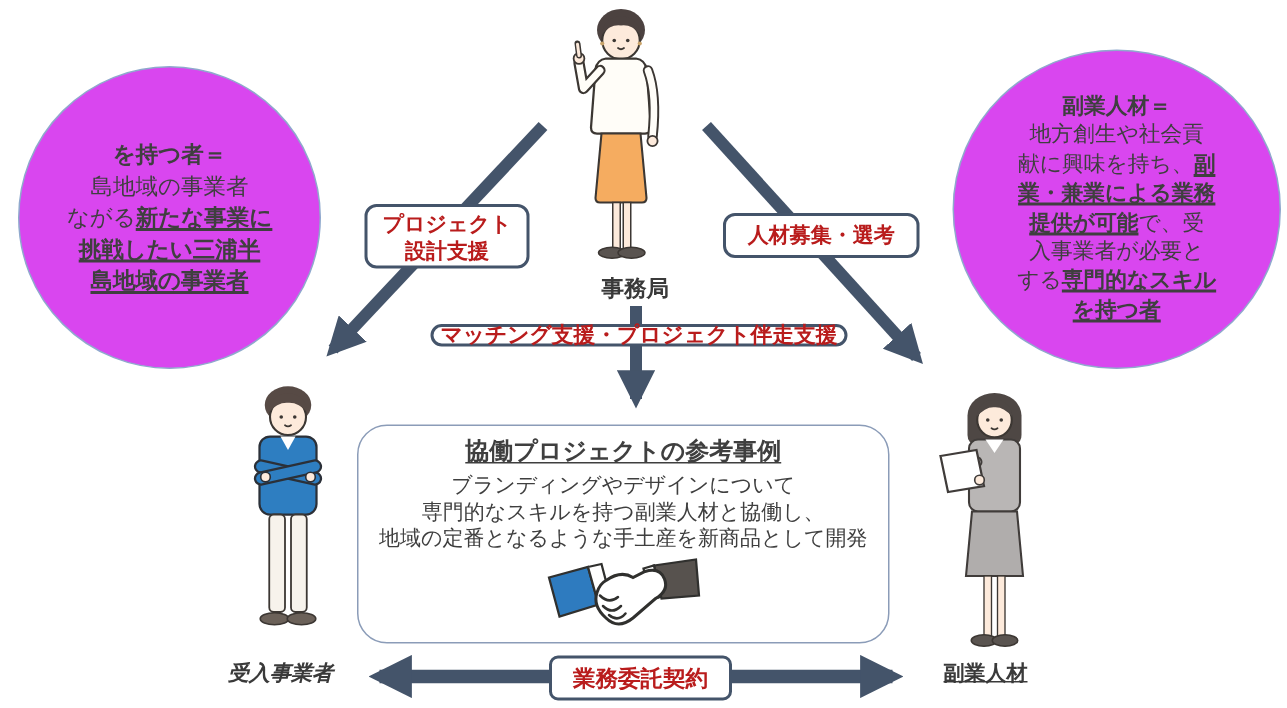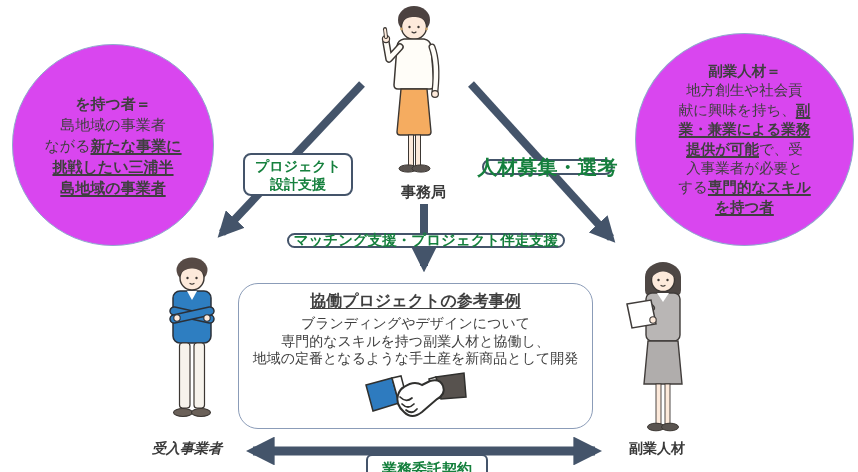--- a/index.html
+++ b/index.html
@@ -17,40 +17,40 @@
   .bubble-left{left:12px;top:44px;width:202px;height:202px;font-size:15px;line-height:21px;}
   .bubble-right{left:635px;top:33px;width:219px;height:213px;font-size:14.5px;line-height:19.4px;}
   .b{font-weight:bold;}
   .u{text-decoration:underline;text-underline-offset:2px;text-decoration-thickness:1.5px;}
   
   .arrows{position:absolute;left:0;top:0;z-index:1;}
   
   .plabel{
     position:absolute;background:#fff;border:2.2px solid #44546a;border-radius:8px;
     display:flex;align-items:center;justify-content:center;
-    font-weight:bold;color:#15803d;white-space:nowrap;z-index:2;box-sizing:border-box;margin-top:17px;
+    font-weight:bold;color:#b91c1c;white-space:nowrap;z-index:2;box-sizing:border-box;
   }
   .plabel-design{left:243px;top:136px;width:110px;height:43px;font-size:14px;line-height:18px;flex-direction:column;}
-  .plabel-recruit{left:482px;top:142px;width:131px;height:16px;font-size:20px;}
+  .plabel-recruit{left:482px;top:142px;width:131px;height:30px;font-size:14px;}
   .plabel-matching{left:287px;top:216px;width:278px;height:15px;font-size:14.5px;}
   .plabel-contract{left:366px;top:437px;width:122px;height:30px;font-size:15px;border-radius:6px;}
   
   .case-box{
     position:absolute;left:238px;top:283px;width:355px;height:146px;
     background:#fff;border:1.4px solid #8b9cb8;border-radius:20px;
     text-align:center;z-index:2;box-sizing:border-box;padding-top:7px;
   }
   .case-title{font-size:16px;font-weight:bold;text-decoration:underline;text-underline-offset:2px;margin-bottom:3px;text-align:center;}
   .case-line{font-size:14px;line-height:17.5px;}
   .case-hands{margin-top:4px;}
   
   .actor-label{position:absolute;font-weight:bold;color:#3a3a3a;z-index:3;white-space:nowrap;}
   .lbl-sec{left:401px;top:183px;font-size:15px;}
   .lbl-host{left:152px;top:440px;font-size:14px;font-style:italic;}
-  .lbl-talent{left:629px;top:440px;font-size:14px;}
+  .lbl-talent{left:629px;top:440px;font-size:14px;text-decoration:underline;}
   
   .person{position:absolute;z-index:2;}
   .person-top{left:371px;top:2px;}
   .person-left{left:147px;top:254px;}
   .person-right{left:613px;top:258px;}
 </style>
 </head>
 <body>
 
 <div class="canvas">

